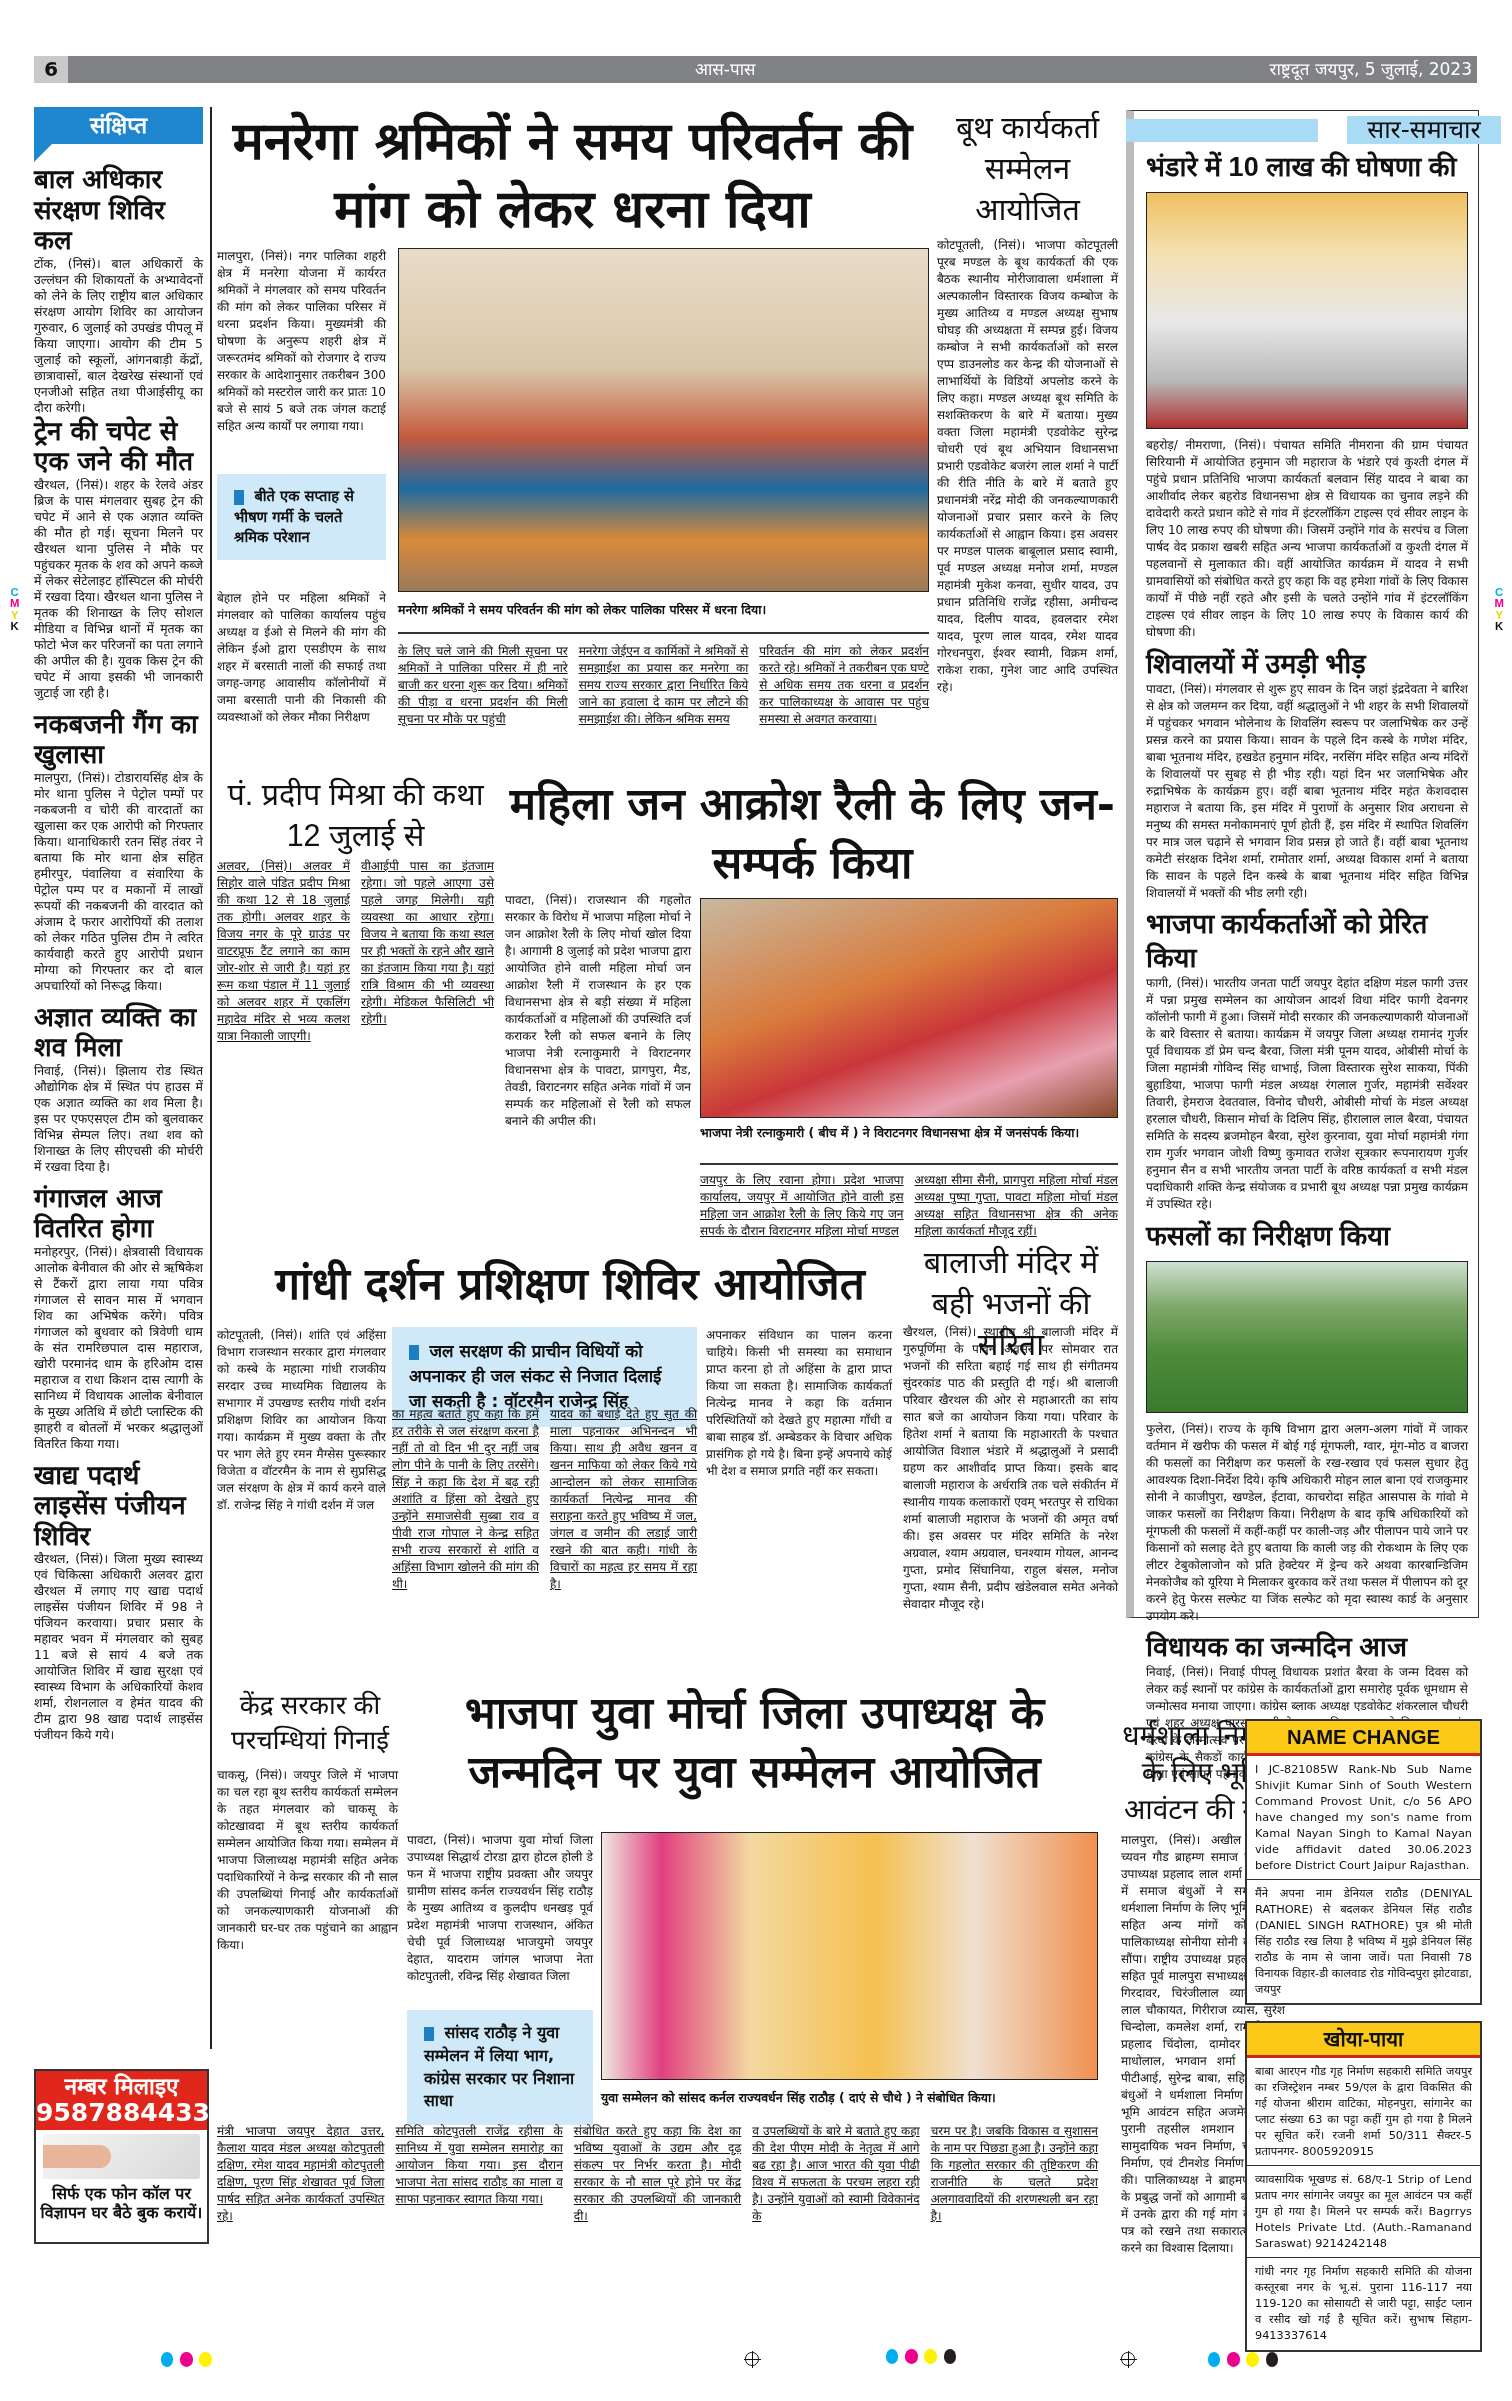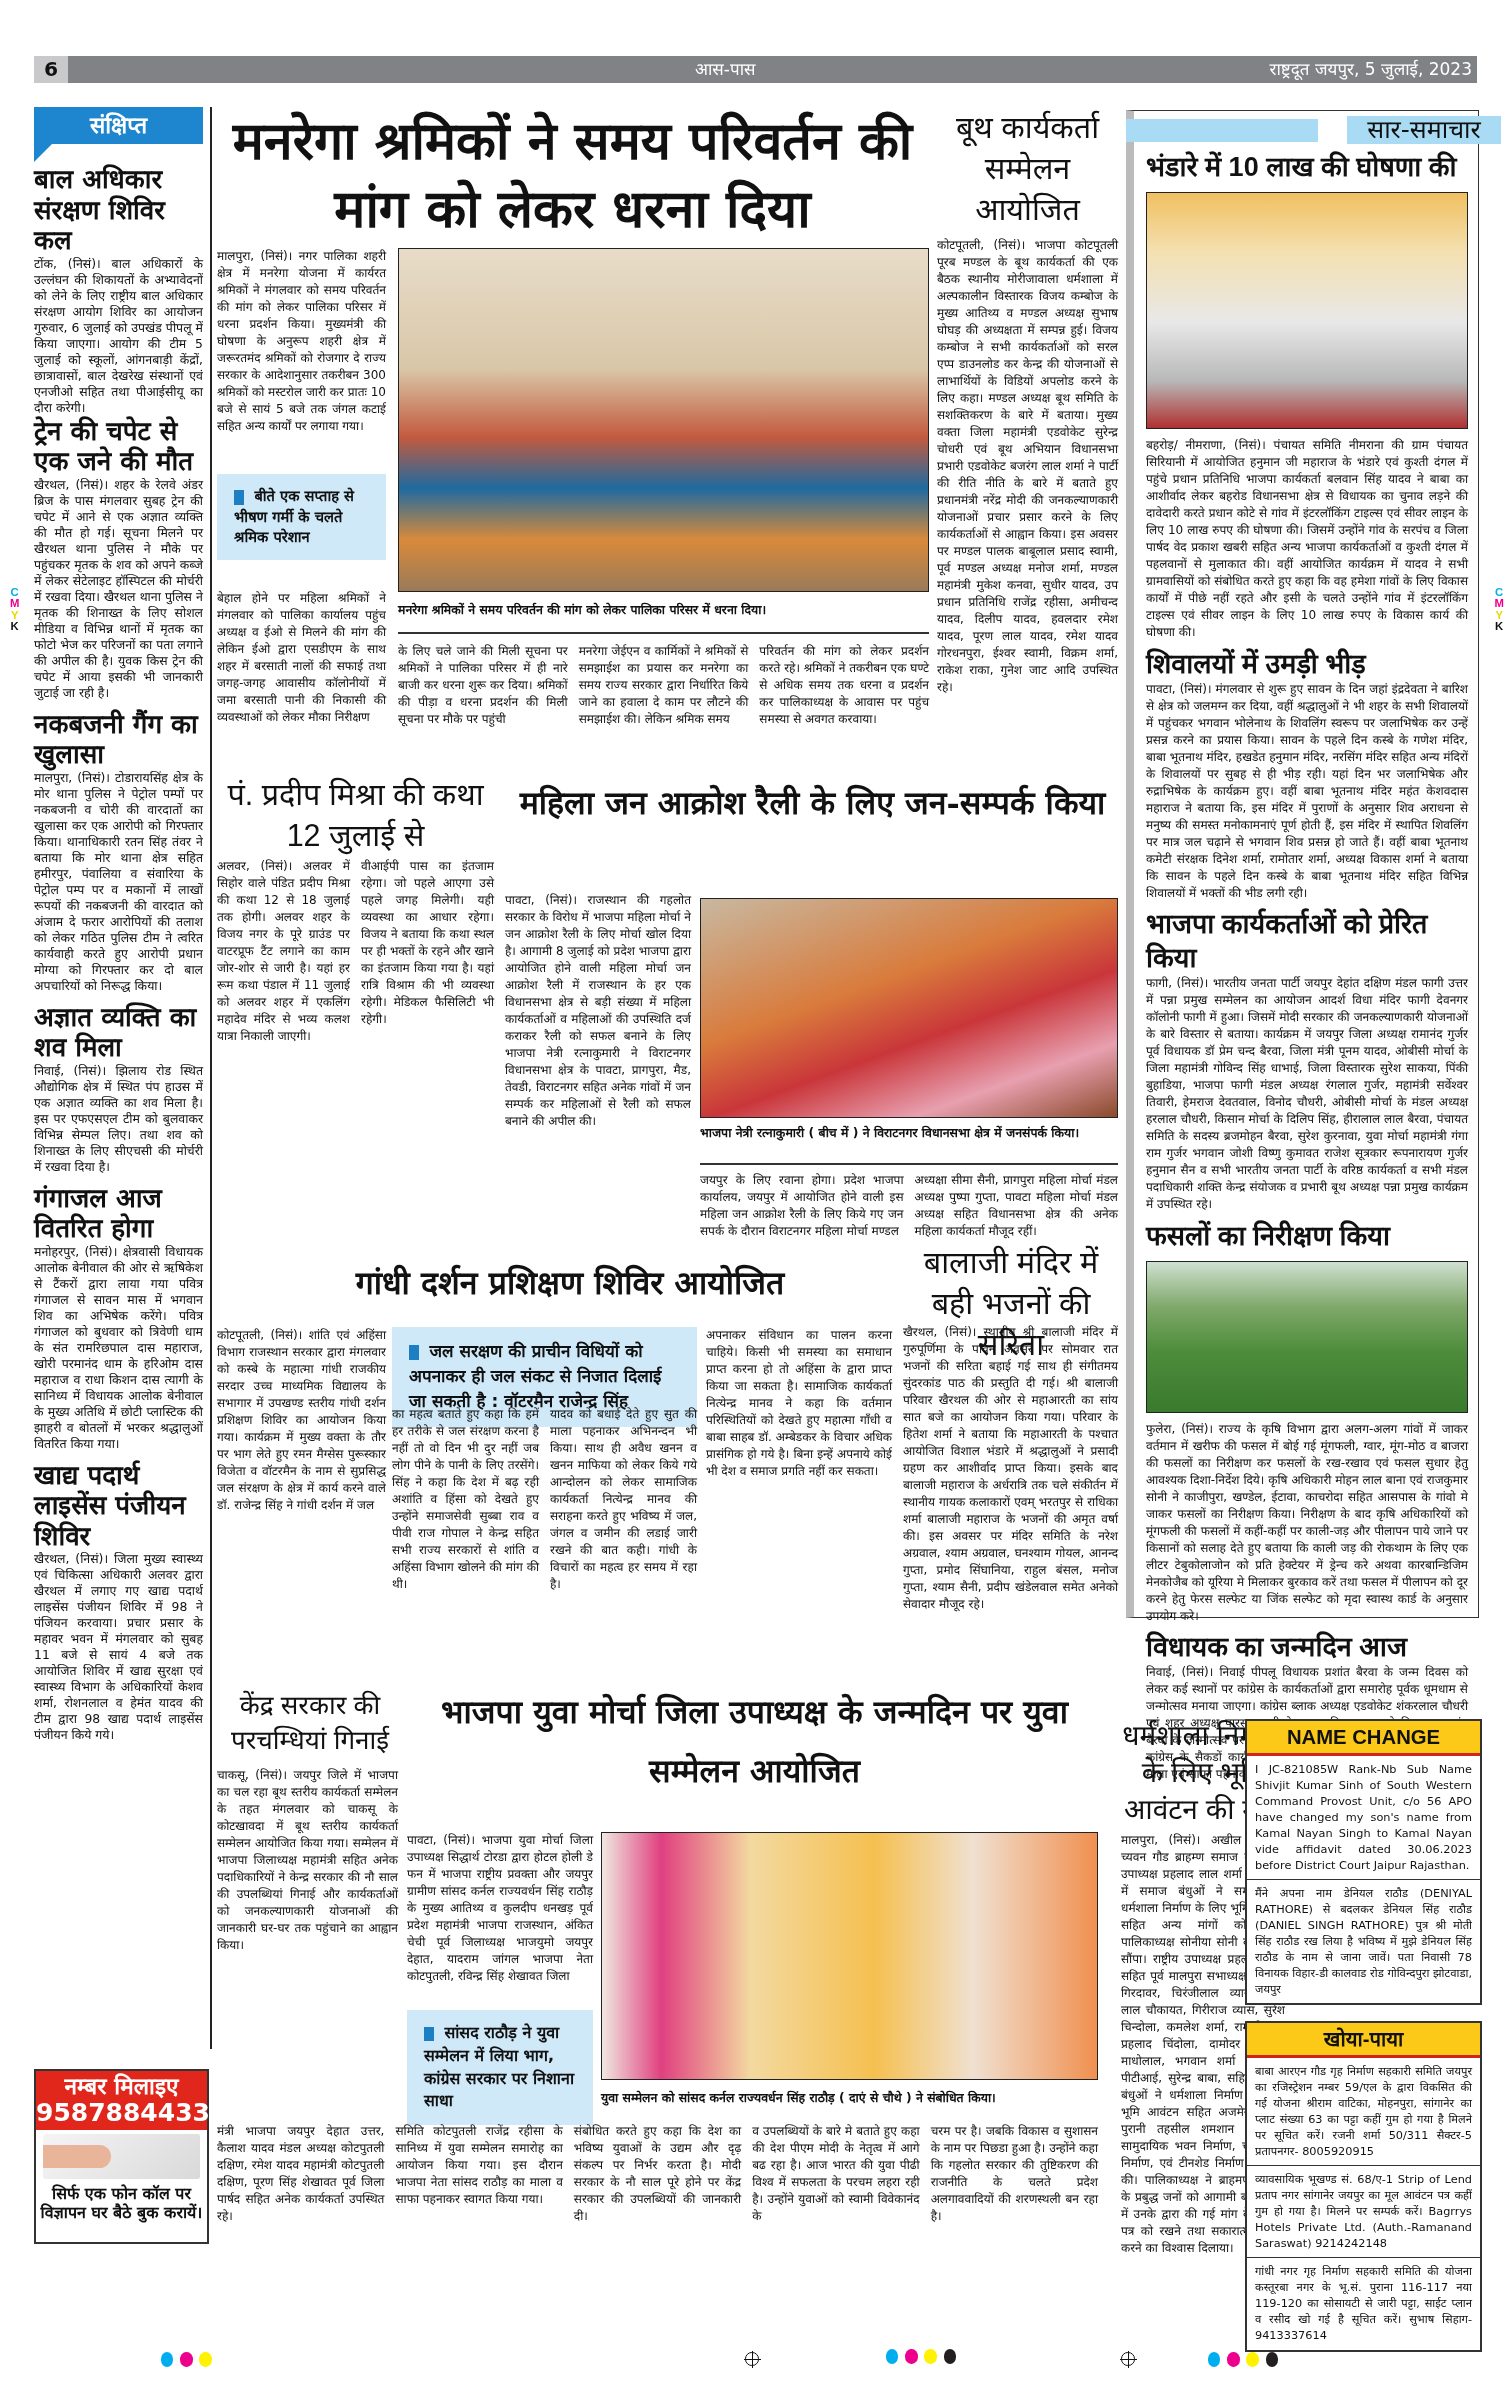--- a/index.html
+++ b/index.html
@@ -8,21 +8,21 @@
   .masthead { left: 34px; top: 56px; width: 1443px; height: 27px; background: #808285; }
   .page-no { left: 34px; top: 56px; width: 34px; height: 27px; background: #c9c9cb; font-size: 20.3px; font-weight: bold; text-align: center; line-height: 27px; color: #111; }
   .section-name { left: 695px; top: 56px; color: #fff; font-size: 17px; line-height: 27px; }
   .date-line { right: 40px; top: 56px; color: #fff; font-size: 17px; line-height: 27px; }
   .vrule { position: absolute; width: 1.7px; background: #222; }
   .hrule { position: absolute; height: 1.7px; background: #333; }
   .body-text { font-size: 12px; line-height: 17px; text-align: justify; }
   .brief-text { font-size: 12.4px; line-height: 16px; text-align: justify; font-family: "DejaVu Sans", sans-serif; }
   .brief-head { font-size: 26px; font-weight: bold; line-height: 30.5px; }
   .head-xl { font-family: "DejaVu Serif", serif; font-weight: bold; font-size: 52px; line-height: 68px; text-align: center; }
-  .head-l { font-family: "DejaVu Serif", serif; font-weight: bold; font-size: 32px; line-height: 59px; text-align: center; }
+  .head-l { font-family: "DejaVu Serif", serif; font-weight: bold; font-size: 44px; line-height: 59px; text-align: center; }
   .head-m { font-family: "Liberation Sans Narrow", "Liberation Sans", sans-serif; font-size: 30.5px; line-height: 41px; text-align: center; }
   .head-s { font-weight: bold; font-size: 27px; line-height: 34px; font-family: "Liberation Sans", sans-serif; }
   .photo { position: absolute; border: 1.7px solid #222; overflow: hidden; }
   .caption { font-size: 12.4px; font-weight: bold; line-height: 17px; }
   .callout { position: absolute; background: #cfe9f8; padding: 12.4px 17px; font-size: 17px; font-weight: bold; line-height: 25px; }
   .callout .sq { display: inline-block; width: 10.2px; height: 14.7px; background: #1d7ec4; margin-right: 10.2px; vertical-align: middle; }
   .sankshipt { left: 34px; top: 107px; width: 169px; height: 37px; background: #1d86cf; color: #fff; font-size: 22.6px; font-weight: bold; text-align: center; line-height: 37px; }
   .sankshipt-tail { left: 34px; top: 144px; width: 0; height: 0; border-left: 18px solid transparent; border-top: 18px solid #1d86cf; transform: scaleX(-1); }
   .sar-box { left: 1126px; top: 110px; width: 353px; border: 1.7px solid #333; border-left: 8px solid #bbb; height: 1508px; }
   .sar-band { left: 1126px; top: 119px; width: 192px; height: 22.6px; background: #a9dcf4; }
@@ -34,21 +34,21 @@
   .number-ad { left: 34px; top: 2069px; width: 175px; height: 175px; border: 2.8px solid #333; }
   .number-ad .red { background: #e1261c; color: #fff; text-align: center; font-weight: bold; }
   .keypad { height: 45px; margin: 4.5px 6.8px; background: linear-gradient(135deg,#f5f5f5,#d9d9d9); position: relative; border-radius: 2.3px; }
   .keypad .finger { position: absolute; left: 0; top: 11.3px; width: 68px; height: 22.6px; background: #e8b59a; border-radius: 0 14px 14px 0; }
   .cmyk-dots { display: flex; gap: 6.8px; }
   .dot { width: 12.4px; height: 14.7px; border-radius: 50%; }
   .regmark { width: 13.6px; height: 13.6px; border: 1.1px solid #111; border-radius: 50%; position: absolute; }
   .regmark::before { content: ""; position: absolute; left: 5.6px; top: -2.3px; width: 1.1px; height: 17px; background: #111; }
   .regmark::after { content: ""; position: absolute; top: 5.6px; left: -2.3px; height: 1.1px; width: 17px; background: #111; }
   .cmyk-letters { font-weight: bold; font-size: 11.3px; line-height: 11.3px; text-align: center; font-family: "Liberation Sans", sans-serif; }
-  .cols { display: flex; gap: 11px; }
+  .cols { display: flex; gap: 11px; text-decoration: underline; }
   .cols > div { flex: 1; }
 </style>
 </head>
 <body>
 
 <div class="abs masthead"></div>
 <div class="abs page-no">6</div>
 <div class="abs section-name">आस-पास</div>
 <div class="abs date-line">राष्ट्रदूत जयपुर, 5 जुलाई, 2023</div>
 

